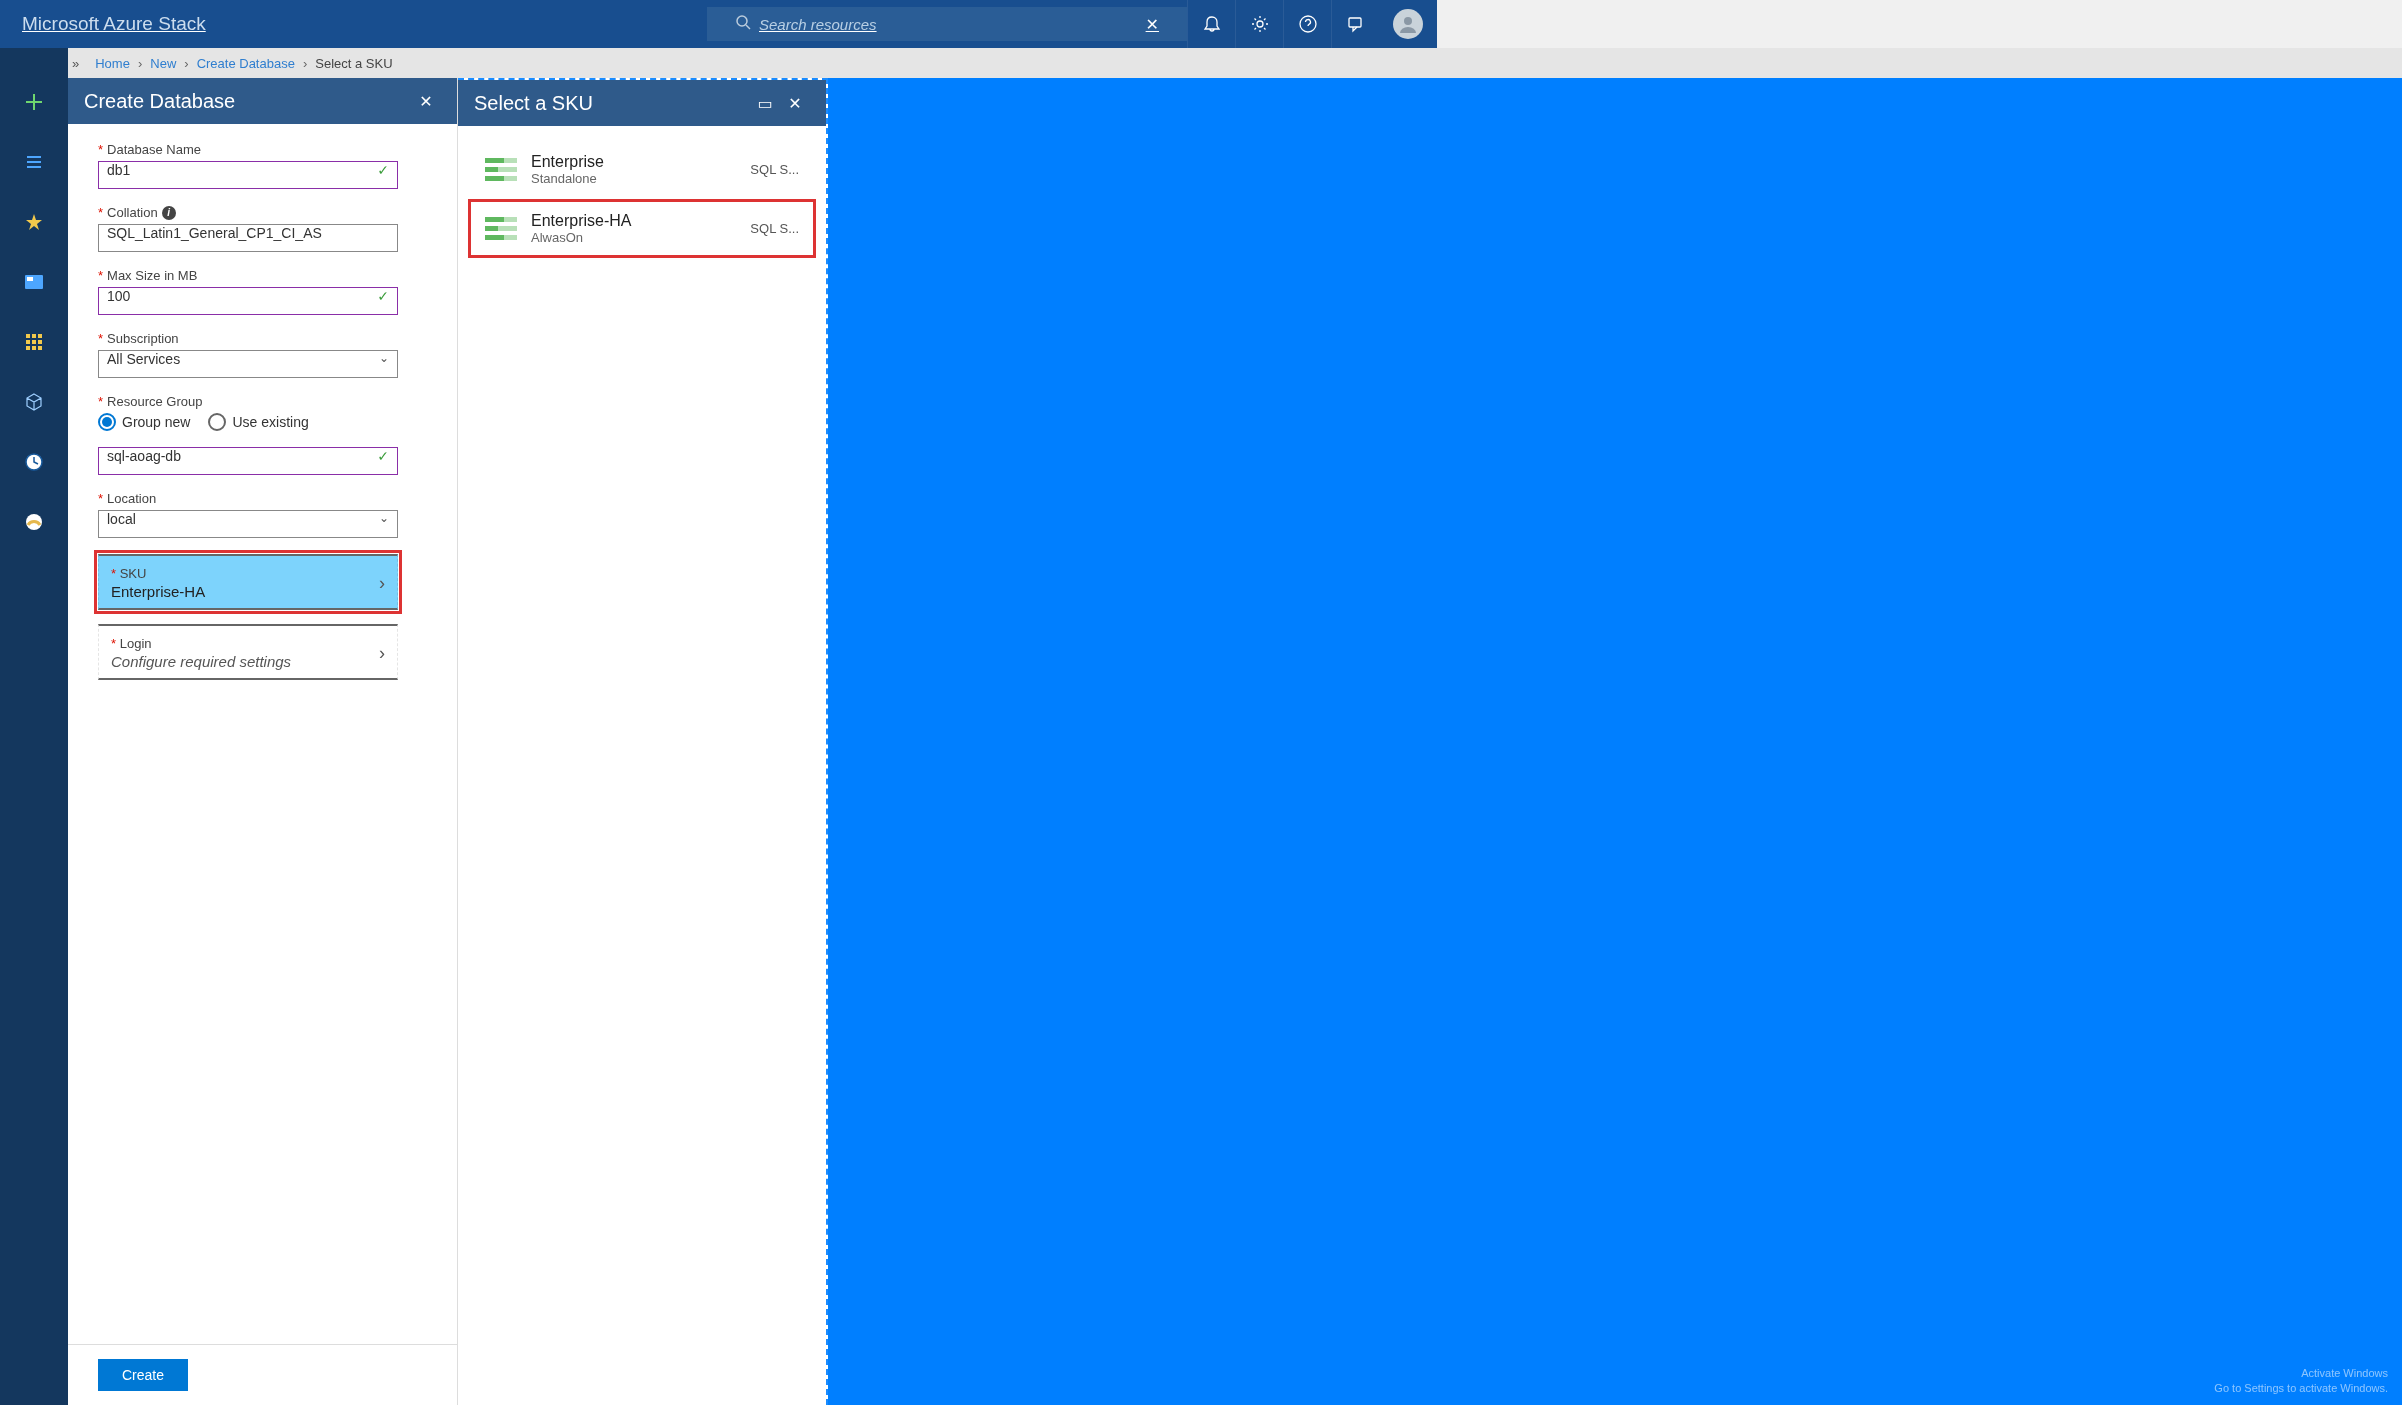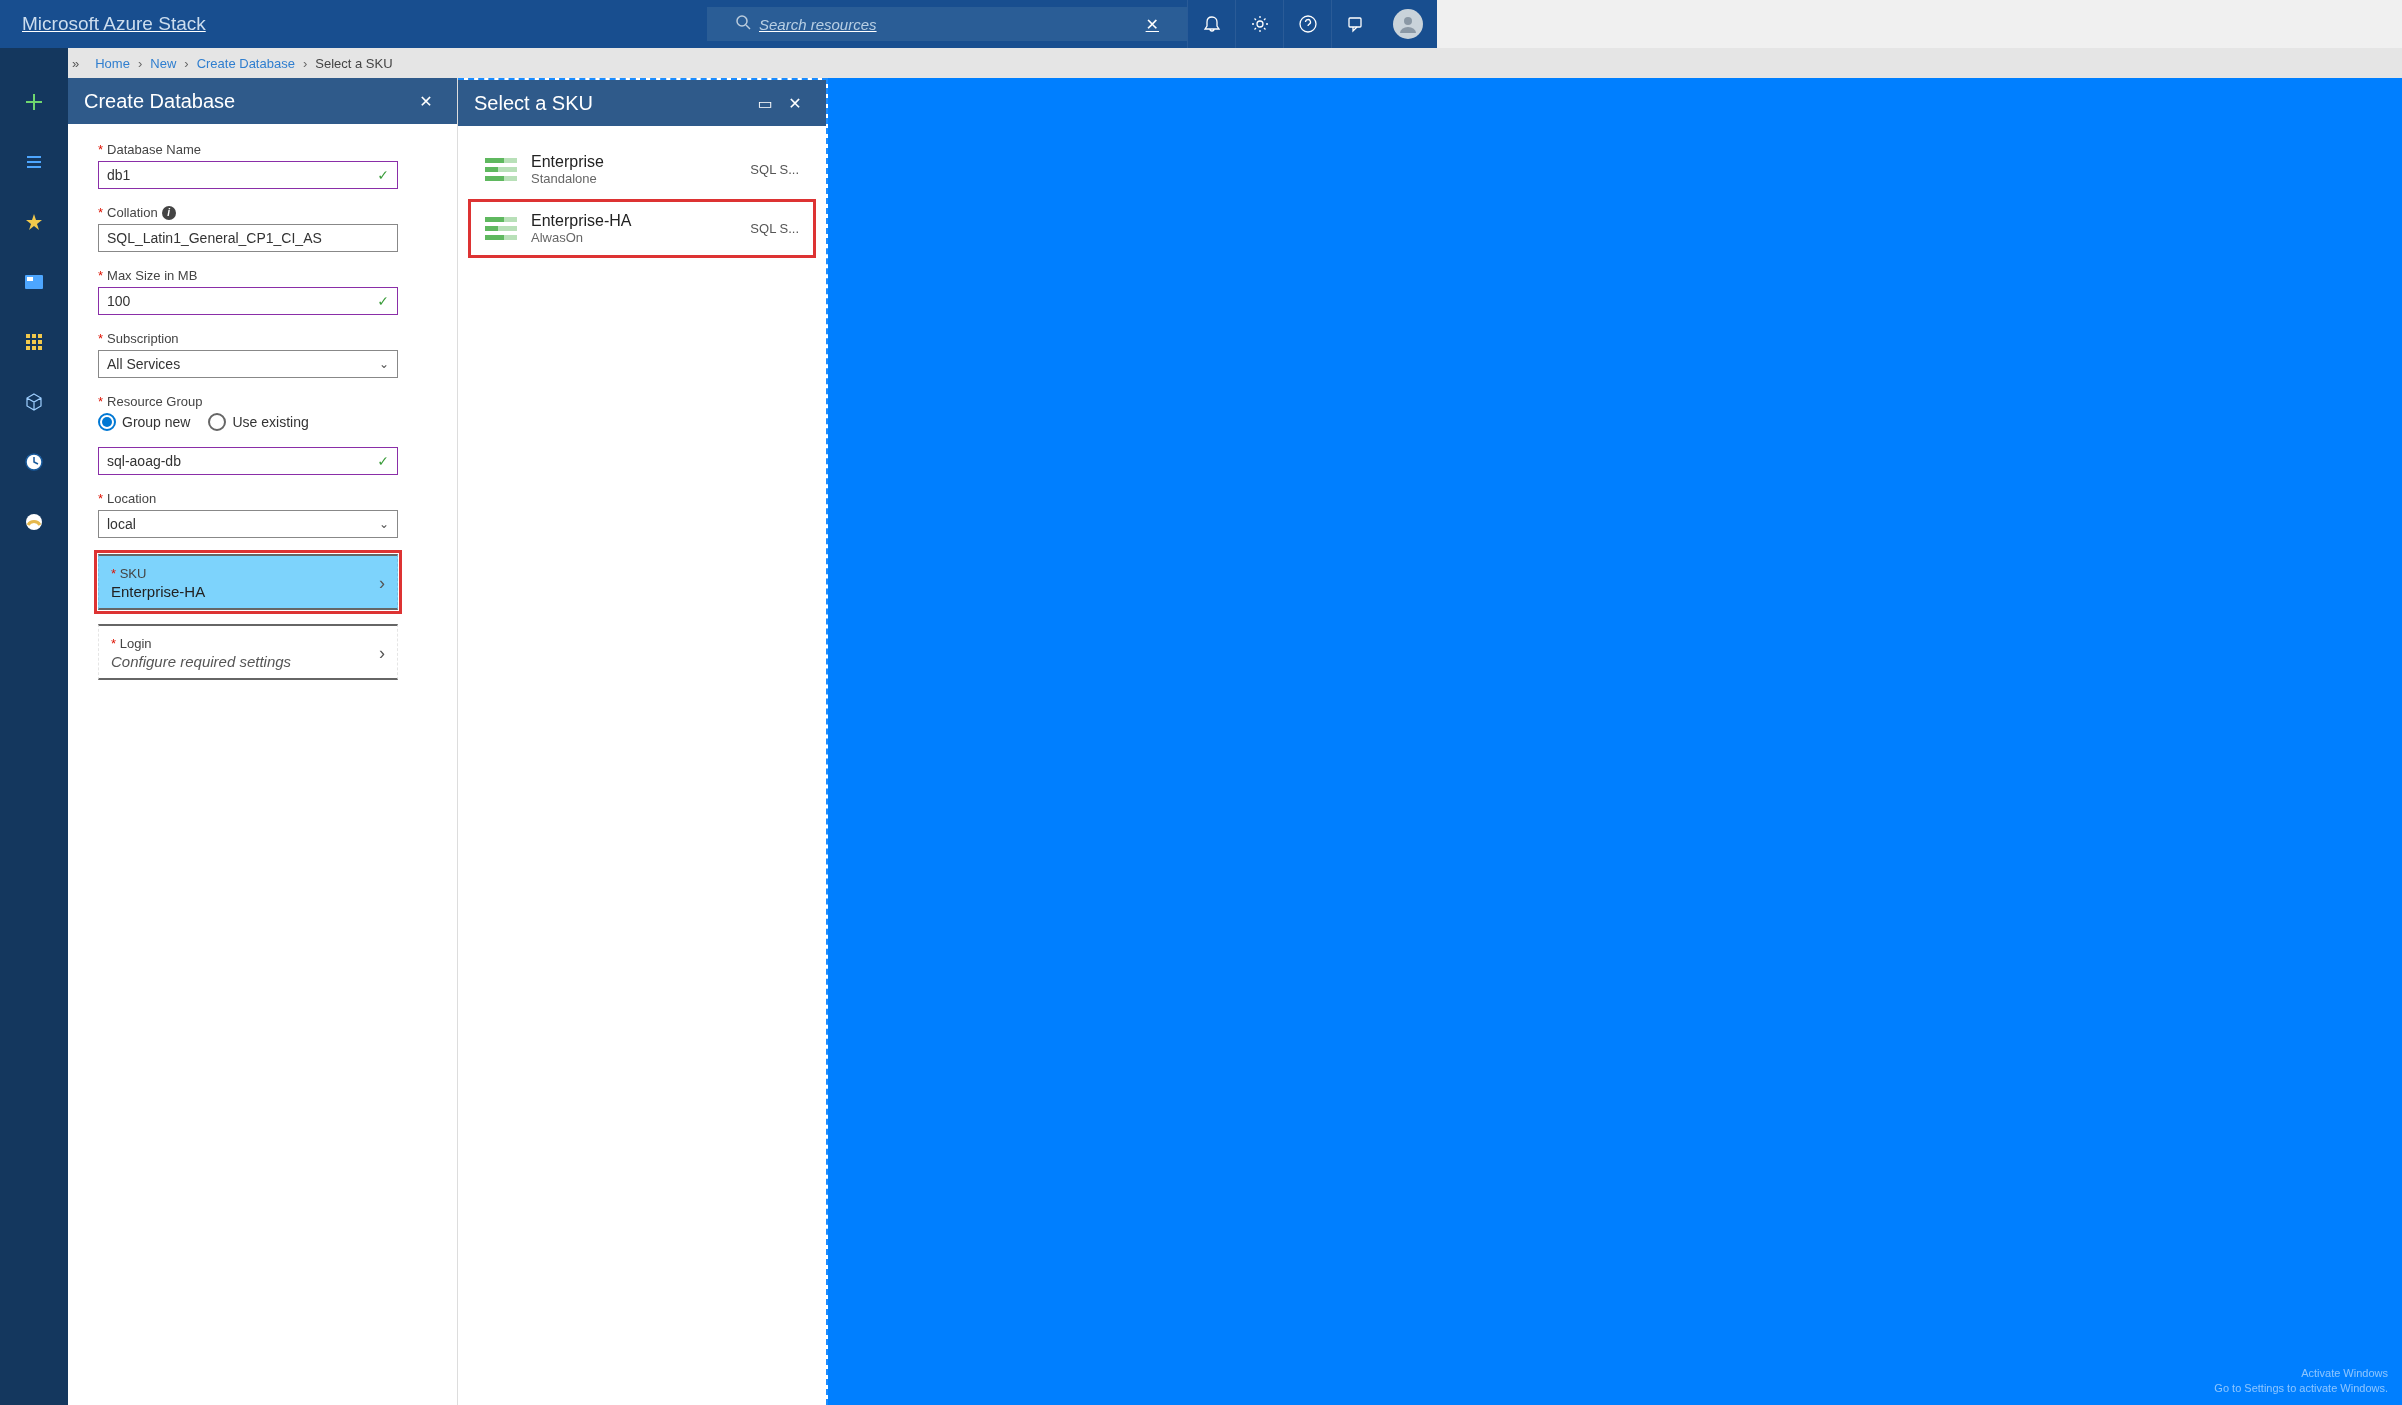--- a/index.html
+++ b/index.html
@@ -38,21 +38,21 @@
 .blade-header .spacer { flex: 1; }
 .blade-header .hdr-btn { width: 30px; text-align: center; font-size: 16px; cursor: pointer; }
 .blade-body { flex: 1; overflow-y: auto; padding: 18px 16px 12px 30px; position: relative; }
 .blade-footer { border-top: 1px solid #ddd; padding: 14px 30px; }
 
 
 .fld { margin-bottom: 16px; }
 .fld-label { font-size: 13px; color: #444; margin-bottom: 4px; display: flex; align-items: center; gap: 4px; }
 .req { color: #d10; font-size: 13px; }
 .info-ic { width: 14px; height: 14px; border-radius: 50%; background: #444; color: #fff; font-size: 10px; display: inline-flex; align-items: center; justify-content: center; font-weight: bold; font-style: italic; }
-.txt-input { width: 300px; height: 28px; border: 1px solid #8a2ea8; padding: 0 8px; font-size: 14px; color: #333; display: flex; align-items: center; justify-content: space-between; background: #fff; }
+.txt-input { width: 300px; height: 28px; border: 1px solid #8a2ea8; padding: 0 8px; font-size: 14px; color: #333; display: flex; align-items: flex-start; justify-content: space-between; background: #fff; }
 .txt-input.gray { border-color: #888; }
 .txt-input .check { color: #3a9c3a; font-size: 14px; }
 .txt-input .chev { color: #555; font-size: 12px; }
 .radios { display: flex; gap: 18px; margin-top: 4px; }
 .radio { display: flex; align-items: center; gap: 6px; font-size: 14px; color: #333; }
 .radio-dot { width: 18px; height: 18px; border: 2px solid #666; border-radius: 50%; display: inline-flex; align-items: center; justify-content: center; }
 .radio-dot.sel { border-color: #0078d4; }
 .radio-dot.sel::after { content: ""; width: 10px; height: 10px; background: #0078d4; border-radius: 50%; }
 
 .selector { width: 300px; padding: 10px 12px 8px 12px; border-top: 2px solid #666; border-bottom: 2px solid #666; border-left: 1px dashed rgba(0,0,0,0.1); border-right: 1px dashed rgba(0,0,0,0.1); display: flex; align-items: center; justify-content: space-between; margin-bottom: 14px; cursor: pointer; }
@@ -295,20 +295,23 @@
 
       <div class="selector">
         <div class="sl">
           <div class="lbl"><span class="req">*</span> <span>Login</span></div>
           <div class="val italic">Configure required settings</div>
         </div>
         <span class="chev">›</span>
       </div>
 
     </div>
+    <div class="blade-footer">
+      <button class="btn-create">Create</button>
+    </div>
   </div>
 
   <div class="blade blade2">
     <div class="blade-header">
       <span>Select a SKU</span>
       <div class="spacer"></div>
       <span class="hdr-btn">▭</span>
       <span class="hdr-btn">✕</span>
     </div>
     <div class="blade-body" style="padding:14px 10px;">

